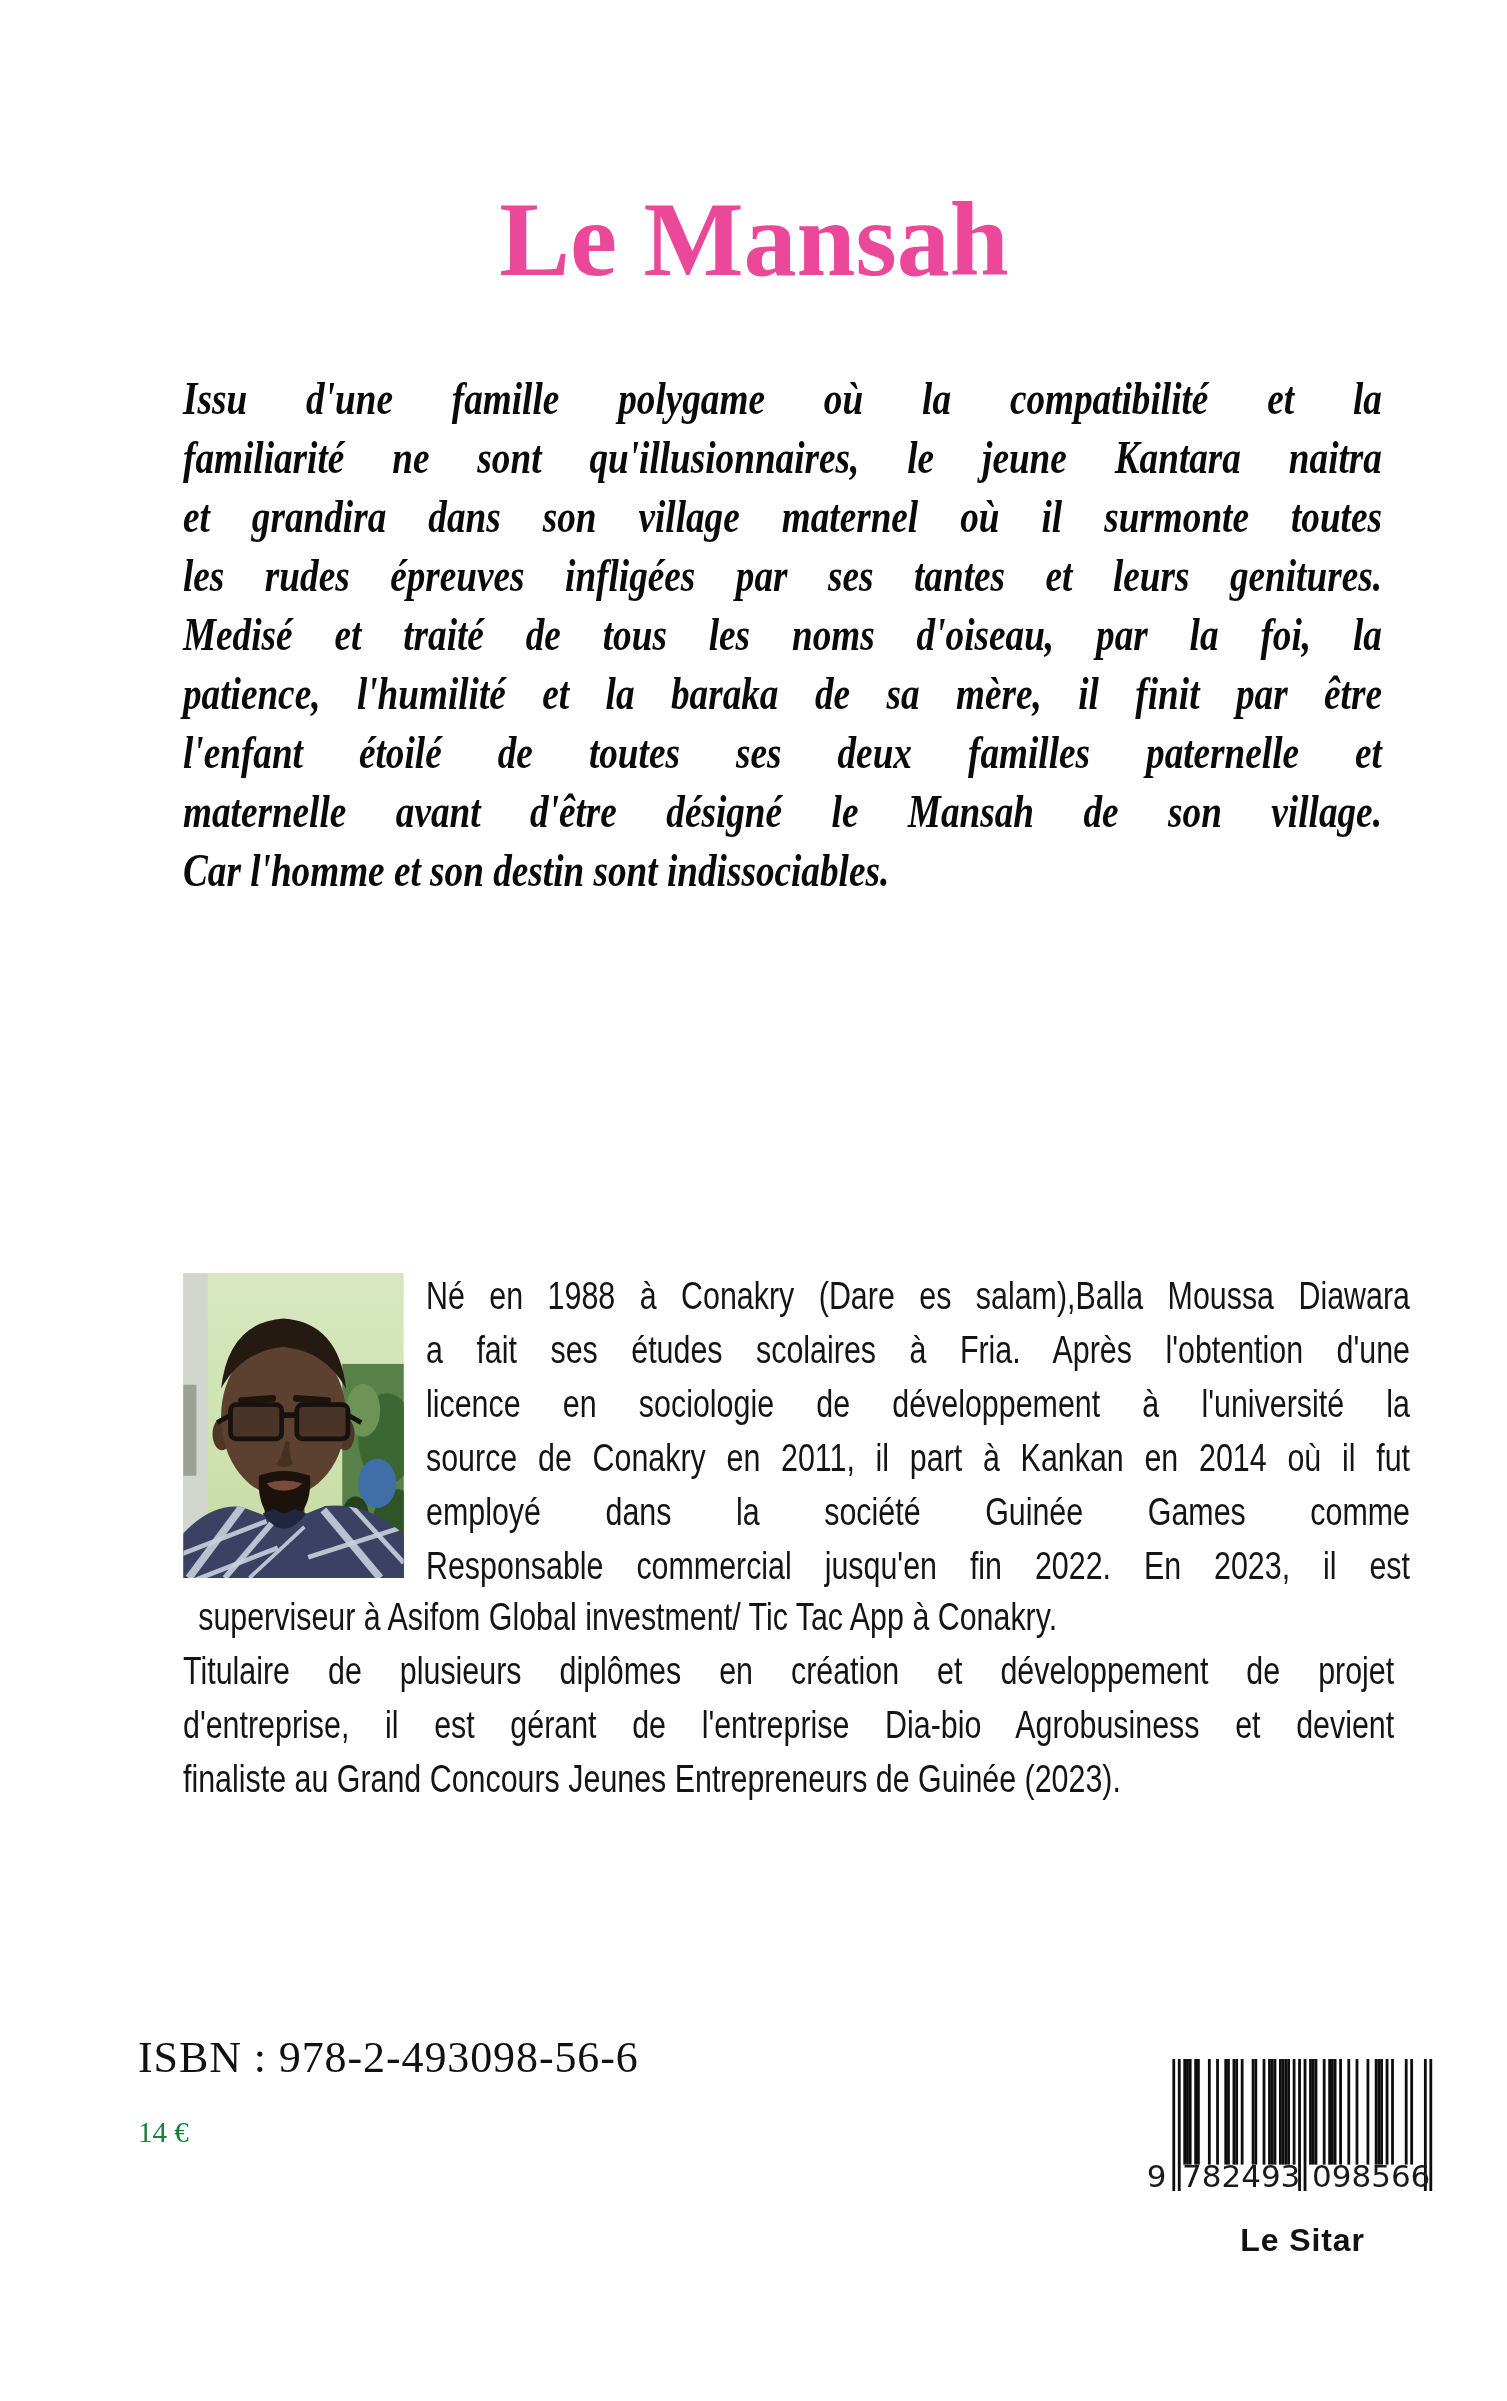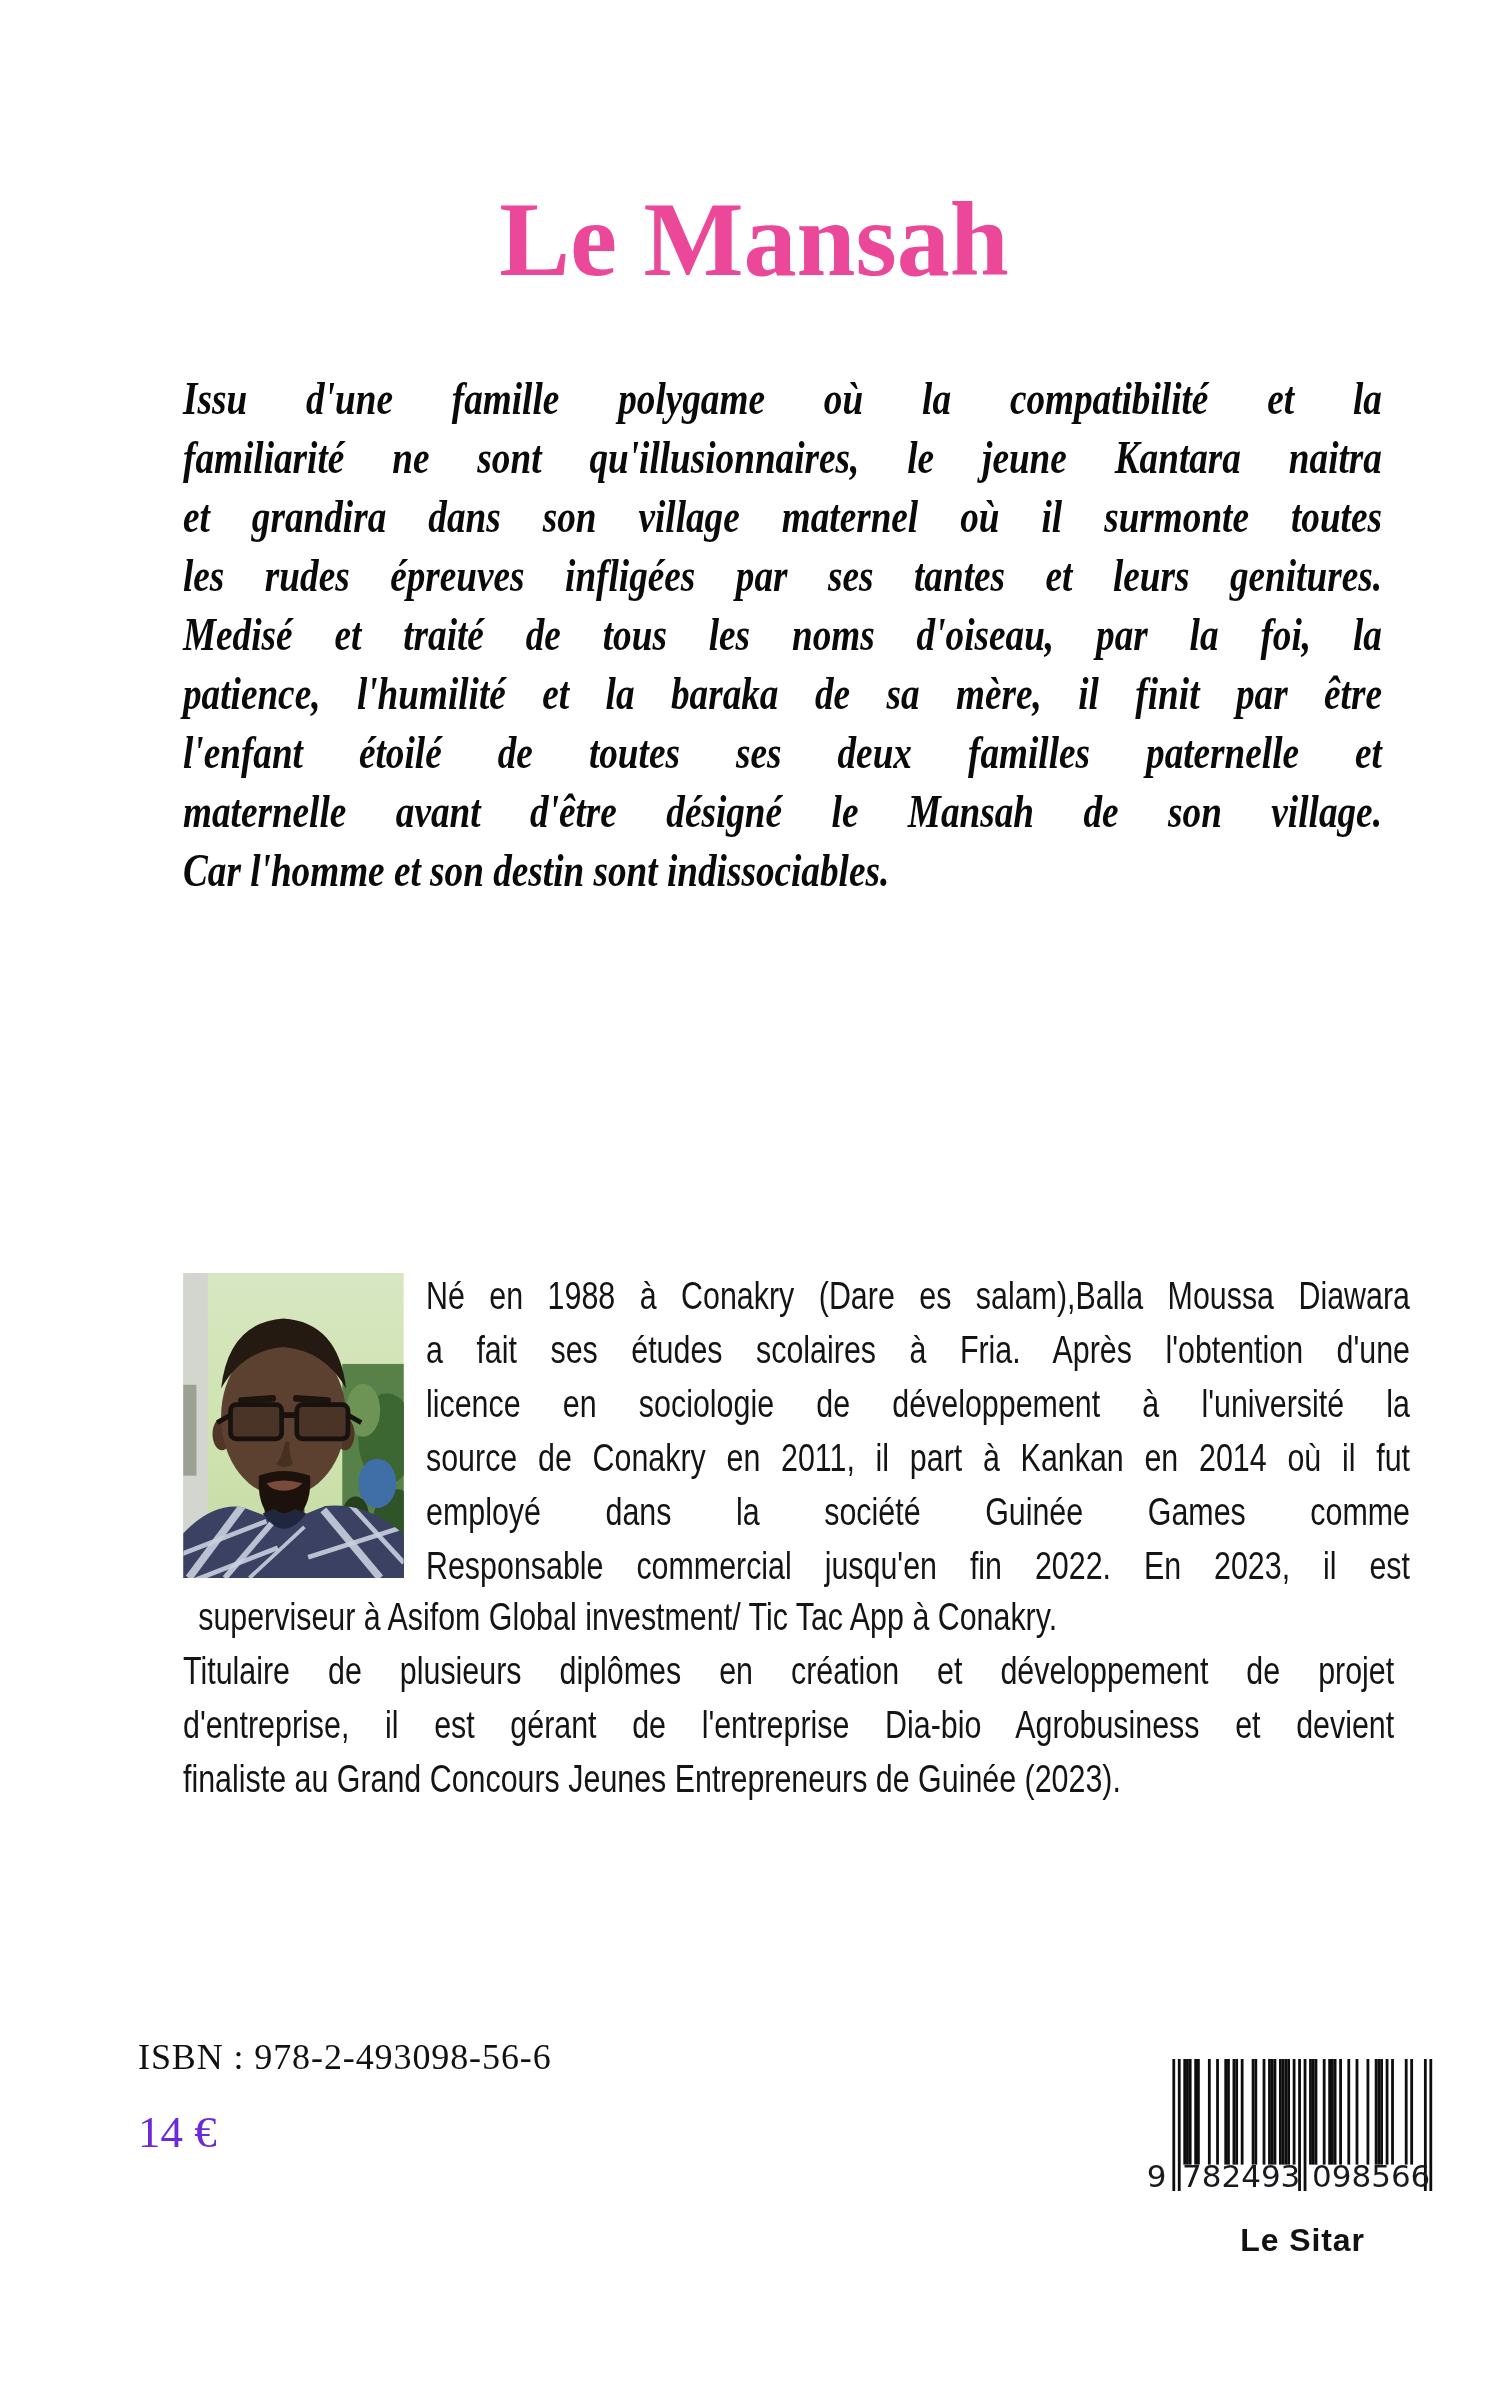--- a/index.html
+++ b/index.html
@@ -82,33 +82,33 @@
     color: #141414;
   }
   .indent { padding-left: 19px; }
 
   
   .isbn {
     position: absolute;
     left: 138px;
     top: 2034px;
     font-family: "Liberation Serif", serif;
-    font-size: 36px;
+    font-size: 44px;
     line-height: 47px;
     color: #111;
     letter-spacing: 0.9px;
   }
   .price {
     position: absolute;
     left: 138px;
     top: 2108px;
     font-family: "Liberation Serif", serif;
-    font-size: 45px;
+    font-size: 29px;
     line-height: 49px;
-    color: #6d28d9;
+    color: #15803d;
   }
 
   
   .barcode {
     position: absolute;
     left: 1172px;
     top: 2059px;
     width: 261px;
     height: 161px;
   }

